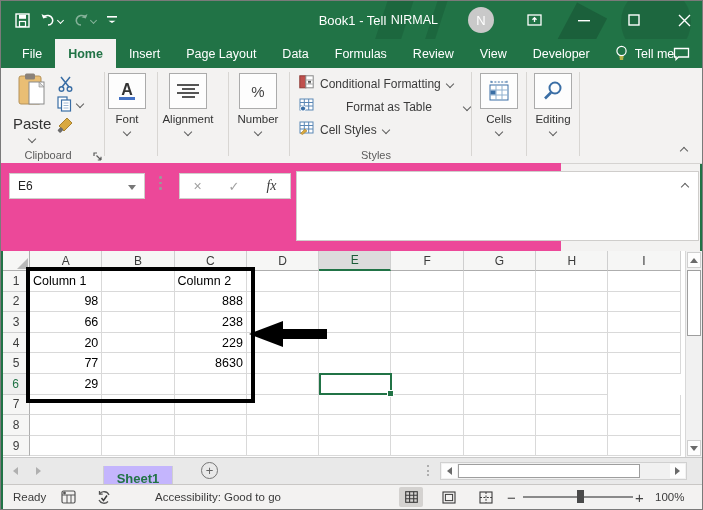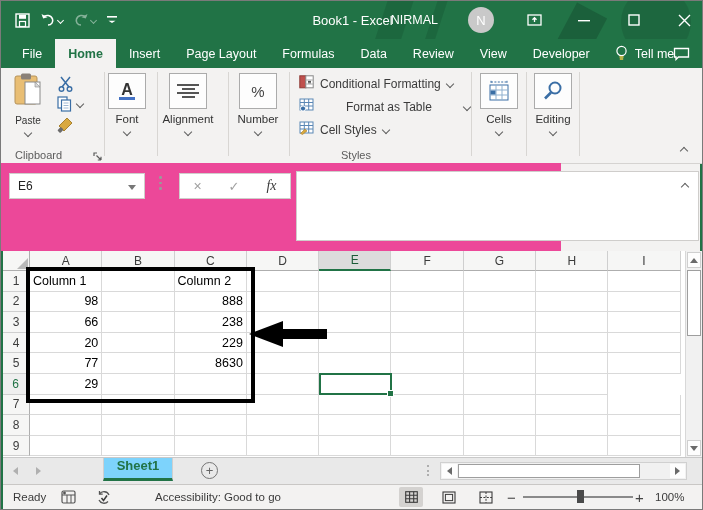--- a/index.html
+++ b/index.html
@@ -24,23 +24,23 @@
   
   .tabrow{position:absolute;left:0;top:38px;width:703px;height:29px;background:#217346;display:flex;align-items:stretch;}
   .tabs{display:flex;align-items:stretch;padding-left:8px;}
   .tab{display:flex;align-items:center;padding:0 13px;color:#fff;font-size:12.5px;cursor:default;}
   .tab.active{background:#f3f2f1;color:#217346;font-weight:bold;}
   .tellme{display:flex;align-items:center;gap:7px;color:#fff;font-size:12.5px;margin-left:12px;}
   .commentwrap{position:absolute;right:14px;top:0;height:29px;display:flex;align-items:center;}
   
   .ribbon{position:absolute;left:0;top:67px;width:703px;height:95px;background:#f3f2f1;border-bottom:1px solid #d5d3d1;}
   .vsep{position:absolute;top:4px;height:84px;width:1px;background:#d8d6d3;}
-  .grouplabel{position:absolute;font-size:11px;color:#5c5c5c;text-align:left;}
+  .grouplabel{position:absolute;font-size:11px;color:#5c5c5c;text-align:center;}
   .bigbtn{position:absolute;display:flex;flex-direction:column;align-items:center;}
-  .bigbtn .lbl{font-size:10px;color:#333;margin-top:2px;}
+  .bigbtn .lbl{font-size:15px;color:#333;margin-top:2px;}
   .boxbtn{position:absolute;display:flex;flex-direction:column;align-items:center;width:44px;}
   .boxicon{width:36px;height:34px;background:#fdfdfd;border:1px solid #ababab;display:flex;align-items:center;justify-content:center;}
   .boxbtn .lbl{font-size:11.5px;color:#333;margin-top:4px;}
   .chv{width:5px;height:5px;border-right:1.4px solid #5f5f5f;border-bottom:1.4px solid #5f5f5f;transform:rotate(45deg);display:inline-block;}
   .chv.up{transform:rotate(-135deg);}
   .chv.white{border-color:#fff;width:4px;height:4px;}
   .mt{margin-top:4px;}
   .styleitem{position:absolute;display:flex;align-items:center;gap:6px;font-size:12px;color:#3b3b3b;}
   .alines span{display:block;height:2px;background:#555;margin:2px auto;}
   .fontA{font-size:16px;font-weight:bold;color:#333;line-height:14px;border-bottom:3px solid #4472c4;padding:0 2px;}
@@ -82,22 +82,22 @@
   .vscroll{position:absolute;left:684px;top:250px;width:17px;height:206px;background:#f1f1f1;border-left:1px solid #d8d8d8;box-sizing:border-box;}
   .sbtn{position:absolute;left:1px;width:14px;height:16px;background:#fdfdfd;border:1px solid #cfcfcf;display:flex;align-items:center;justify-content:center;box-sizing:border-box;}
   .tri-up{width:0;height:0;border-left:4px solid transparent;border-right:4px solid transparent;border-bottom:5px solid #6a6a6a;}
   .tri-down{width:0;height:0;border-left:4px solid transparent;border-right:4px solid transparent;border-top:5px solid #6a6a6a;}
   .tri-left{width:0;height:0;border-top:4px solid transparent;border-bottom:4px solid transparent;border-right:5px solid #6a6a6a;}
   .tri-right{width:0;height:0;border-top:4px solid transparent;border-bottom:4px solid transparent;border-left:5px solid #6a6a6a;}
   .vthumb{position:absolute;left:1px;top:19px;width:14px;height:66px;background:#fff;border:1px solid #9e9e9e;box-sizing:border-box;}
   
   .sheetbar{position:absolute;left:2px;top:456px;width:699px;height:27px;background:#e9e9e9;border-top:1px solid #c9c9c9;box-sizing:border-box;}
   .navarrows{position:absolute;left:10px;top:0;height:26px;display:flex;align-items:center;gap:18px;}
-  .sheettab{position:absolute;left:100px;top:0;width:70px;height:23px;background:#7dd3fc;border-left:1px solid #cfcfcf;border-right:1px solid #cfcfcf;
-            border-bottom:3px solid #217346;display:flex;align-items:flex-start;justify-content:center;
+  .sheettab{position:absolute;left:100px;top:8px;width:70px;height:23px;background:#c4b5fd;border-left:1px solid #cfcfcf;border-right:1px solid #cfcfcf;
+            border-bottom:3px solid #217346;display:flex;align-items:flex-end;justify-content:center;
             font-size:13px;font-weight:bold;color:#217346;box-sizing:border-box;}
   .addsheet{position:absolute;left:198px;top:4px;width:17px;height:17px;border:1.4px solid #757575;border-radius:50%;
             display:flex;align-items:center;justify-content:center;color:#656565;font-size:13px;line-height:1;box-sizing:border-box;}
   .splitdots{position:absolute;left:424px;top:7px;display:flex;flex-direction:column;gap:2.5px;}
   .splitdots i{width:2px;height:2px;border-radius:50%;background:#9a9a9a;}
   .hscroll{position:absolute;left:437px;top:4px;width:247px;height:18px;background:#f1f1f1;border:1px solid #d0d0d0;box-sizing:border-box;}
   .hbtn{position:absolute;top:1px;width:15px;height:14px;background:#fdfdfd;display:flex;align-items:center;justify-content:center;}
   .hthumb{position:absolute;left:17px;top:1px;width:182px;height:14px;background:#fff;border:1px solid #9e9e9e;box-sizing:border-box;}
   
   .statusbar{position:absolute;left:2px;top:483px;width:699px;height:25px;background:#f3f2f1;border-top:1px solid #c9c7c5;
@@ -141,21 +141,21 @@
           </svg>
         <span class="chv white"></span>
       </span>
       <span class="qbtn">
         <svg width="12" height="12" viewBox="0 0 12 12">
             <rect x="1" y="2" width="10" height="1.6" fill="#fff"></rect>
             <path d="M2.5 6.5 L6 10 L9.5 6.5 Z" fill="#fff" transform="scale(1 .7) translate(0 3)"></path>
           </svg>
       </span>
     </div>
-    <div class="wtitle">Book1  -  Excel</div>
+    <div class="wtitle">Book1  -  Tell</div>
     <div class="tbright">
       <span class="uname">NIRMAL</span>
       <span class="avatar">N</span>
       <span class="winbtn">
         <svg width="15" height="14" viewBox="0 0 15 14">
             <rect x="1" y="2" width="13" height="10" fill="none" stroke="#fff" stroke-width="1.3"></rect>
             <path d="M7.5 9 V5 M5.5 6.8 L7.5 4.6 L9.5 6.8" fill="none" stroke="#fff" stroke-width="1.3"></path>
           </svg>
       </span>
       <span class="winbtn">
@@ -175,22 +175,22 @@
       </span>
     </div>
   </div>
 
   <div class="tabrow">
     <div class="tabs" id="tabs">
         <div class="tab">File</div>
         <div class="tab active">Home</div>
         <div class="tab">Insert</div>
         <div class="tab">Page Layout</div>
+        <div class="tab">Data</div>
         <div class="tab">Formulas</div>
-        <div class="tab">Data</div>
         <div class="tab">Review</div>
         <div class="tab">View</div>
         <div class="tab">Developer</div>
       </div>
     <div class="tellme">
       <svg width="13" height="17" viewBox="0 0 13 17">
           <circle cx="6.5" cy="6" r="4.6" fill="none" stroke="#fff" stroke-width="1.2"></circle>
           <path d="M4.5 12 h4 M4.8 14 h3.4" stroke="#e8c84a" stroke-width="1.3"></path>
         </svg>
       <span>Tell me</span>

